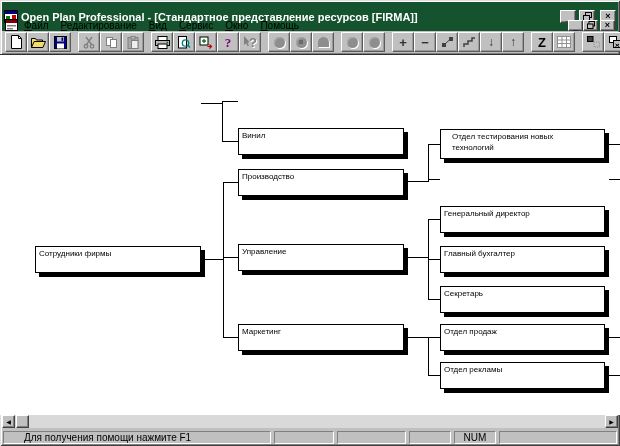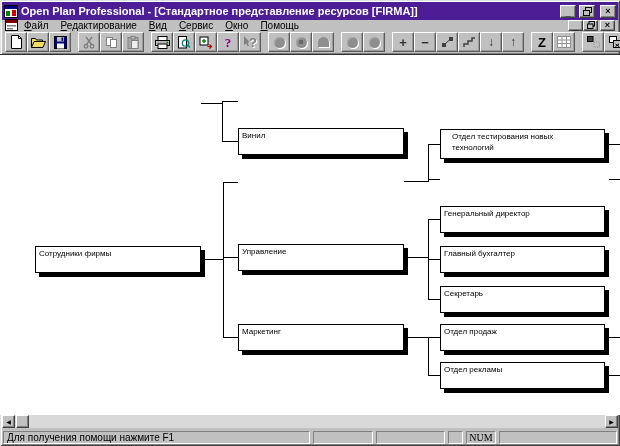--- a/index.html
+++ b/index.html
@@ -5,22 +5,22 @@
   * { box-sizing: border-box; margin: 0; padding: 0; }
   html,body { width:620px; height:446px; }
   body { font-family: "Liberation Sans", sans-serif; background:#c0c0c0; }
   .window {
     position:relative; width:620px; height:446px; background:#c0c0c0;
     box-shadow: inset 1px 1px 0 #dfdfdf, inset -1px -1px 0 #404040, inset 2px 2px 0 #ffffff, inset -2px -2px 0 #808080;
     overflow:hidden;
   }
   
   .titlebar {
-    position:absolute; left:2px; top:2px; right:2px; height:18px;
-    background:#4c1d95; display:flex; align-items:center; padding:0 2px; gap:3px;
+    position:absolute; left:2px; top:2px; right:2px; height:29px;
+    background:#14532d; display:flex; align-items:center; padding:0 2px; gap:3px;
   }
   .title-text { color:#fff; font-size:11px; font-weight:bold; white-space:nowrap; overflow:hidden; flex:1; }
   .winbtn {
     width:16px; height:13px; background:#c0c0c0; display:flex; align-items:center; justify-content:center;
     border:1px solid; border-color:#ffffff #404040 #404040 #ffffff; box-shadow: inset -1px -1px 0 #808080;
     font-size:9px; font-weight:bold; color:#000; line-height:1;
   }
   .winbtn.mini span { transform: translateY(2px); }
   .close-gap { margin-left:2px; }
   
@@ -81,24 +81,24 @@
     position:absolute; left:14px; top:0; width:13px; height:13px; background:#c0c0c0;
     border:1px solid; border-color:#ffffff #404040 #404040 #ffffff; box-shadow: inset -1px -1px 0 #808080;
   }
   
   .statusbar {
     position:absolute; left:2px; right:2px; top:429px; height:15px;
     display:flex; align-items:center; gap:3px; padding:1px 1px 0 1px;
   }
   .spane {
     height:13px; border:1px solid; border-color:#808080 #ffffff #ffffff #808080;
-    font-size:10px; color:#000; padding:0 3px; display:flex; align-items:center; white-space:nowrap; overflow:hidden;
+    font-size:10px; color:#000; padding:0 20px; display:flex; align-items:center; white-space:nowrap; overflow:hidden;
   }
   .spane.msg { flex:1; }
-  .spane.num { justify-content:center;font-family:Liberation Serif, serif; }
+  .spane.num { justify-content:center; }
 </style>
 </head>
 <body>
 
 <div class="window">
 
   <div class="titlebar">
     <svg width="14" height="13">
         <rect x="0.5" y="0.5" width="13" height="12" fill="#fff" stroke="#000"></rect>
         <rect x="1" y="1" width="12" height="3" fill="#000080"></rect>
@@ -329,20 +329,23 @@
     <i class="ln" style="left:428px;top:320px;width:12px;height:1px"></i>
 
     <i class="ln" style="left:609px;top:89px;width:11px;height:1px"></i>
     <i class="ln" style="left:609px;top:124px;width:11px;height:1px"></i>
     <i class="ln" style="left:609px;top:282px;width:11px;height:1px"></i>
     <i class="ln" style="left:609px;top:320px;width:11px;height:1px"></i>
 
     <div class="node" style="left:238px;top:73px;width:166px;height:27px">
         <span class="node-label">Винил</span>
       </div>
+    <div class="node" style="left:238px;top:114px;width:166px;height:27px">
+        <span class="node-label">Производство</span>
+      </div>
     <div class="node" style="left:440px;top:74px;width:165px;height:30px">
         <span class="node-label w2">Отдел тестирования новых технологий</span>
       </div>
     <div class="node" style="left:35px;top:191px;width:166px;height:27px">
         <span class="node-label">Сотрудники фирмы</span>
       </div>
     <div class="node" style="left:238px;top:189px;width:166px;height:27px">
         <span class="node-label">Управление</span>
       </div>
     <div class="node" style="left:440px;top:151px;width:165px;height:27px">

